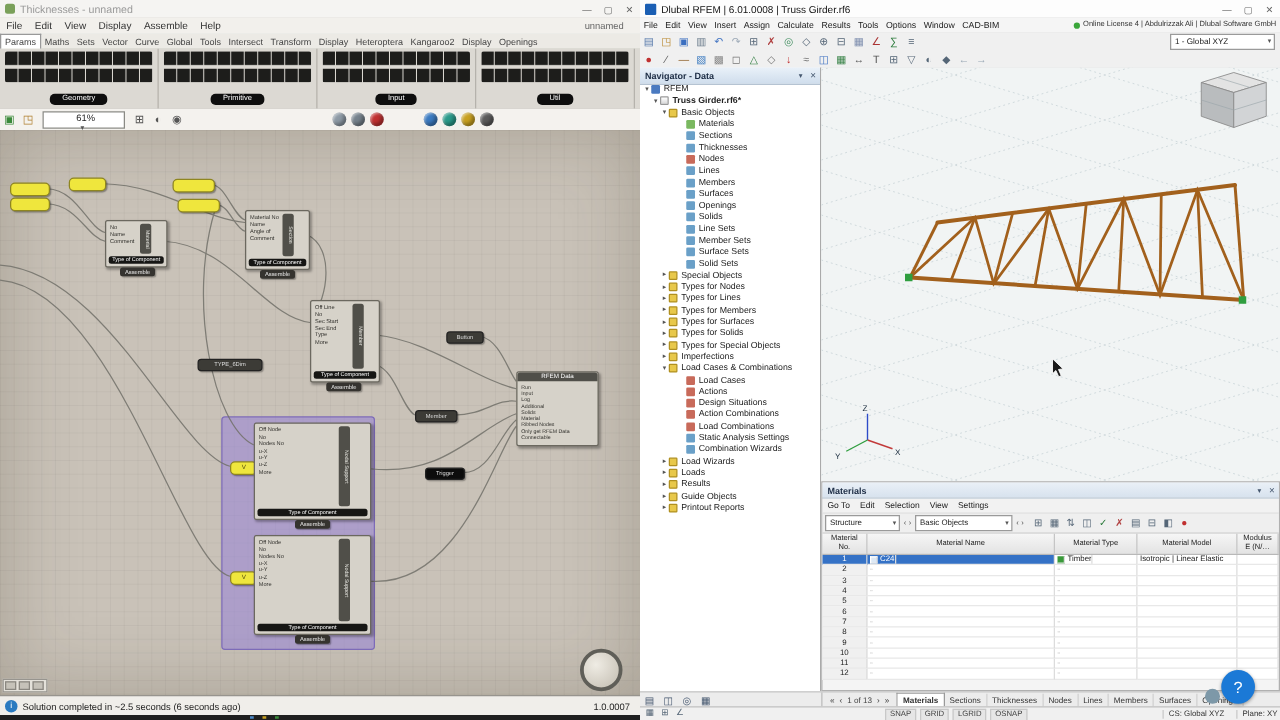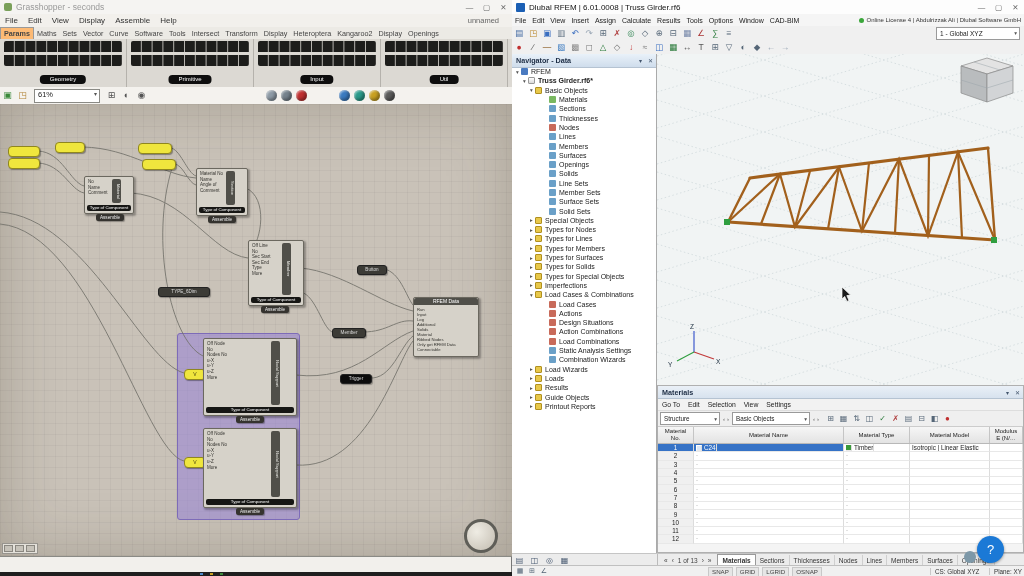--- a/index.html
+++ b/index.html
@@ -10,28 +10,28 @@
   .gh-title{position:absolute;left:0;top:0;width:512px;height:14px;background:#f5f4f2;border-bottom:1px solid #d8d6d2;display:flex;align-items:center;}
   .gh-app-ic{width:8px;height:8px;margin:0 4px;background:#7aa05a;border-radius:2px;}
   .gh-title-text{font-size:8.5px;color:#9a9a9a;}
   .win-ctl{margin-left:auto;display:flex;}
   .win-btn{width:17px;height:13px;text-align:center;font-size:7.5px;line-height:13px;color:#666;}
   .gh-menu{position:absolute;left:0;top:14px;width:512px;height:13px;background:#f2f0ec;border-bottom:1px solid #ddd;display:flex;align-items:center;}
   .gh-menu .mi{font-size:8px;color:#333;padding:0 5px;}
   .gh-doc{margin-left:auto;font-size:7.5px;color:#666;padding-right:6px;}
   .gh-tabs{position:absolute;left:0;top:27px;width:512px;height:12px;background:#eceae5;border-bottom:1px solid #b5b2ac;display:flex;align-items:flex-end;}
   .ghtab{font-size:7.2px;color:#444;padding:0 3px;line-height:11px;white-space:nowrap;}
-  .ghtab.active{background:#fdba74;border:1px solid #999;border-bottom:none;font-weight:bold;}
+  .ghtab.active{background:#ffffff;border:1px solid #999;border-bottom:none;font-weight:normal;}
   .gh-palette{position:absolute;left:0;top:39px;width:512px;height:48px;background:#dcd9d3;border-bottom:1px solid #a8a5a0;display:flex;}
   .pgroup{position:relative;width:127px;height:48px;border-right:1px solid #b5b2ac;box-sizing:border-box;}
   .pgrid{position:absolute;left:4px;right:4px;top:2px;height:25px;background-image:linear-gradient(#1d1d1b 0 0);background-size:10px 11px;background-repeat:space;border-radius:2px;}
   .pband{position:absolute;bottom:3px;left:50%;transform:translateX(-50%);height:9px;background:#0e0e0e;border-radius:4px;color:#fff;font-size:6px;line-height:9px;text-align:center;padding:0 10px;white-space:nowrap;}
   .gh-cbar{position:absolute;left:0;top:87px;width:512px;height:17px;background:#f4f2ee;border-bottom:1px solid #979790;display:flex;align-items:center;}
   .tbi{width:13px;height:13px;margin:0 1px;font-size:9px;line-height:13px;text-align:center;}
-  .zoom-combo{width:64px;height:12px;background:#fff;border:1px solid #8a8a85;font-size:7.5px;display:flex;margin:0 4px;}
+  .zoom-combo{width:64px;height:12px;background:#fff;border:1px solid #8a8a85;font-size:7.5px;display:flex;align-items:center;margin:0 4px;flex-direction:column;}
   .zoom-combo .zval{flex:1;padding-left:3px;color:#222;}
   .zoom-combo .arr{font-size:6px;color:#555;padding-right:2px;}
   .sph{width:11px;height:11px;border-radius:50%;margin:0 2px;box-shadow:inset -2px -2px 3px rgba(0,0,0,.35), inset 1px 1px 2px rgba(255,255,255,.5);}
   .mid-sph{margin-left:115px;display:flex;align-items:center;}
   .view-sph{margin-left:28px;display:flex;align-items:center;}
   .gh-canvas{position:absolute;left:0;top:104px;width:512px;height:452px;background:#c9c2b8;
      background-image:linear-gradient(rgba(0,0,0,.035) 1px,transparent 1px),linear-gradient(90deg,rgba(0,0,0,.035) 1px,transparent 1px);
      background-size:11px 11px;box-shadow:inset 0 0 60px rgba(60,50,30,.25);border-bottom:1px solid #8a8a85;}
   .wires{position:absolute;left:0;top:104px;width:512px;height:452px;z-index:2;pointer-events:none;}
   .purple{position:absolute;left:177px;top:333px;width:121px;height:185px;background:rgba(150,130,215,.55);border:1px solid #7d6bb8;border-radius:3px;z-index:1;}
@@ -131,21 +131,21 @@
   .help-bubble{position:absolute;left:465px;top:536px;width:27px;height:27px;border-radius:50%;background:#1b79d6;color:#fff;font-size:13px;line-height:27px;text-align:center;z-index:9;box-shadow:0 1px 3px rgba(0,0,0,.4);}
   .help-sm{position:absolute;left:452px;top:551px;width:12px;height:12px;border-radius:50%;background:#7d98a8;z-index:8;}
 </style>
 </head>
 <body>
 
 <div class="gh-window">
 
   <div class="gh-title">
     <span class="gh-app-ic"></span>
-    <span class="gh-title-text">Grasshopper - seconds</span>
+    <span class="gh-title-text">Thicknesses - unnamed</span>
     <span class="win-ctl">
       <span class="win-btn">—</span>
       <span class="win-btn">▢</span>
       <span class="win-btn">✕</span>
     </span>
   </div>
 
   <div class="gh-menu">
 
       <span class="mi">File</span>
@@ -167,21 +167,21 @@
       <span class="ghtab active">Params</span>
 
       <span class="ghtab">Maths</span>
 
       <span class="ghtab">Sets</span>
 
       <span class="ghtab">Vector</span>
 
       <span class="ghtab">Curve</span>
 
-      <span class="ghtab">Software</span>
+      <span class="ghtab">Global</span>
 
       <span class="ghtab">Tools</span>
 
       <span class="ghtab">Intersect</span>
 
       <span class="ghtab">Transform</span>
 
       <span class="ghtab">Display</span>
 
       <span class="ghtab">Heteroptera</span>
@@ -376,20 +376,25 @@
     </div>
   </div>
 
   <div class="mini-widget">
       <span></span>
       <span></span>
       <span></span>
     </div>
   <div class="compass"></div>
 
+  <div class="gh-status">
+    <span class="info-ic">i</span>
+    <span class="gh-status-text">Solution completed in ~2.5 seconds (6 seconds ago)</span>
+    <span class="gh-version">1.0.0007</span>
+  </div>
   <div class="taskbar">
     <i style="left:200px;background:#4a88c8;"></i>
       <i style="left:210px;background:#c8a020;"></i>
       <i style="left:220px;background:#3a8a3a;"></i>
   </div>
 </div>
 
 <div class="rf">
 
   <div class="rf-title">

